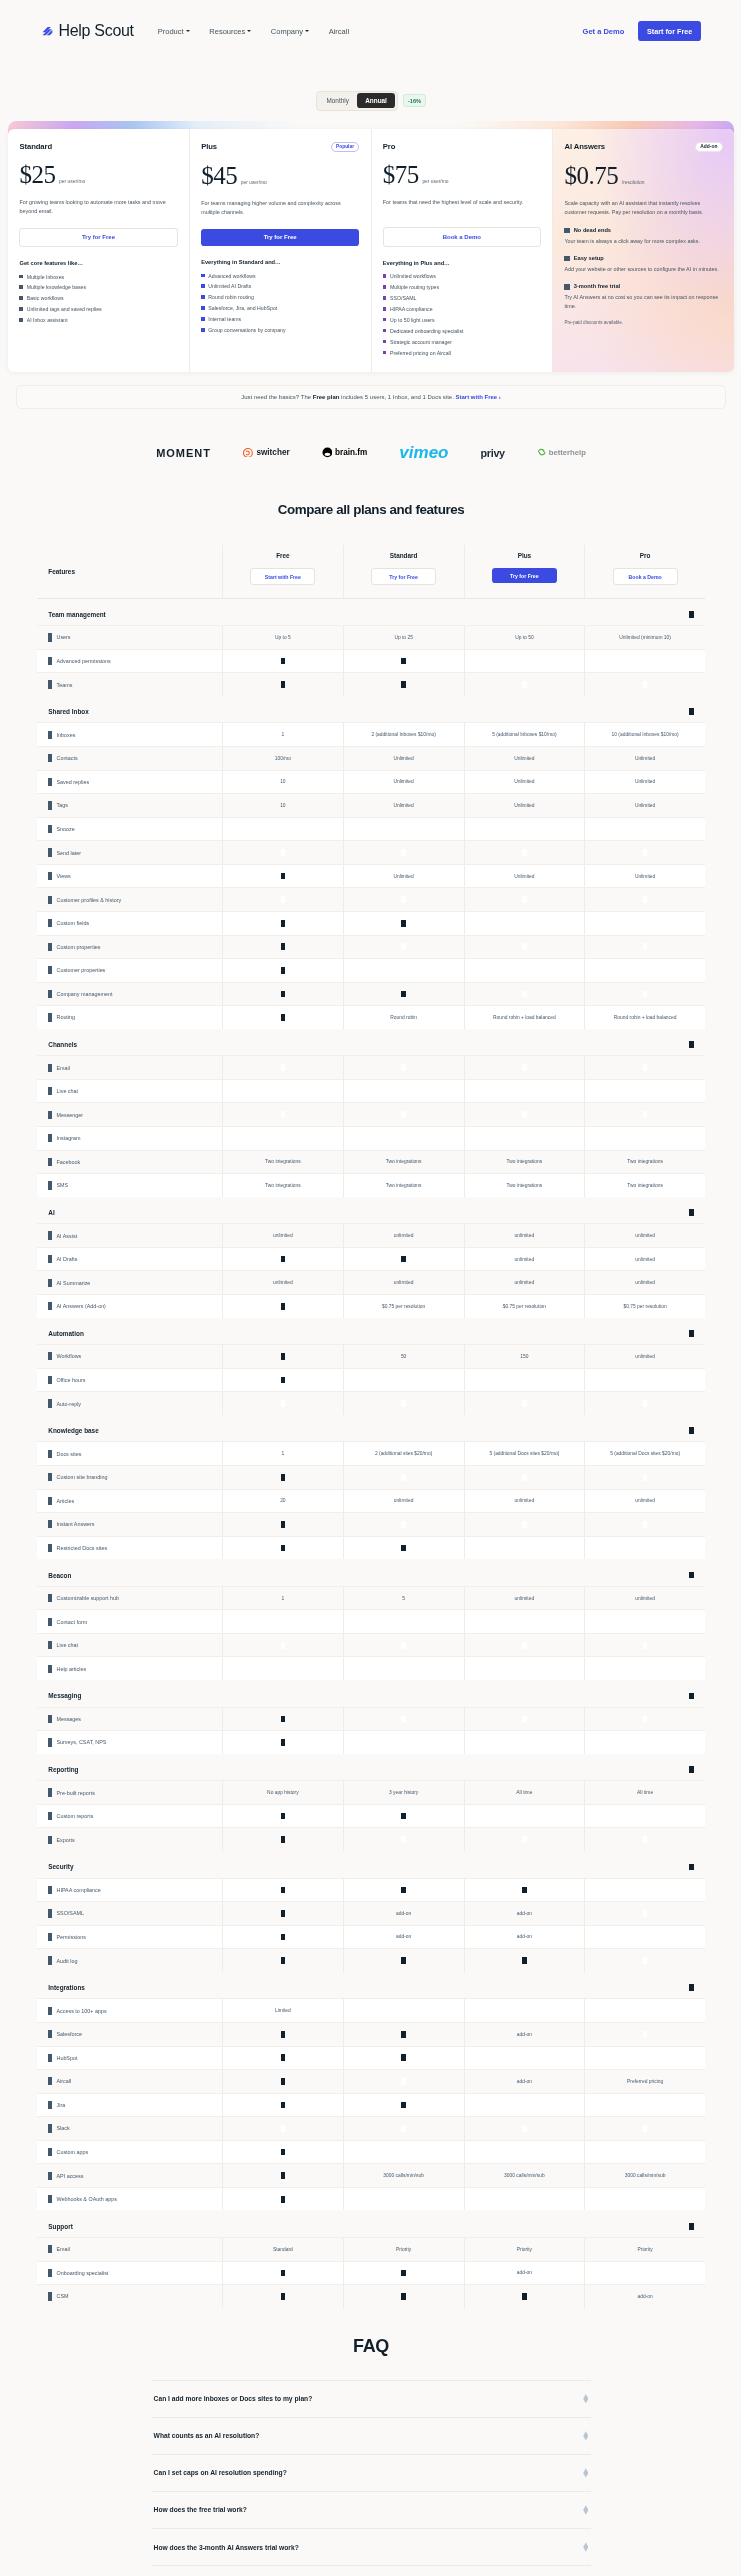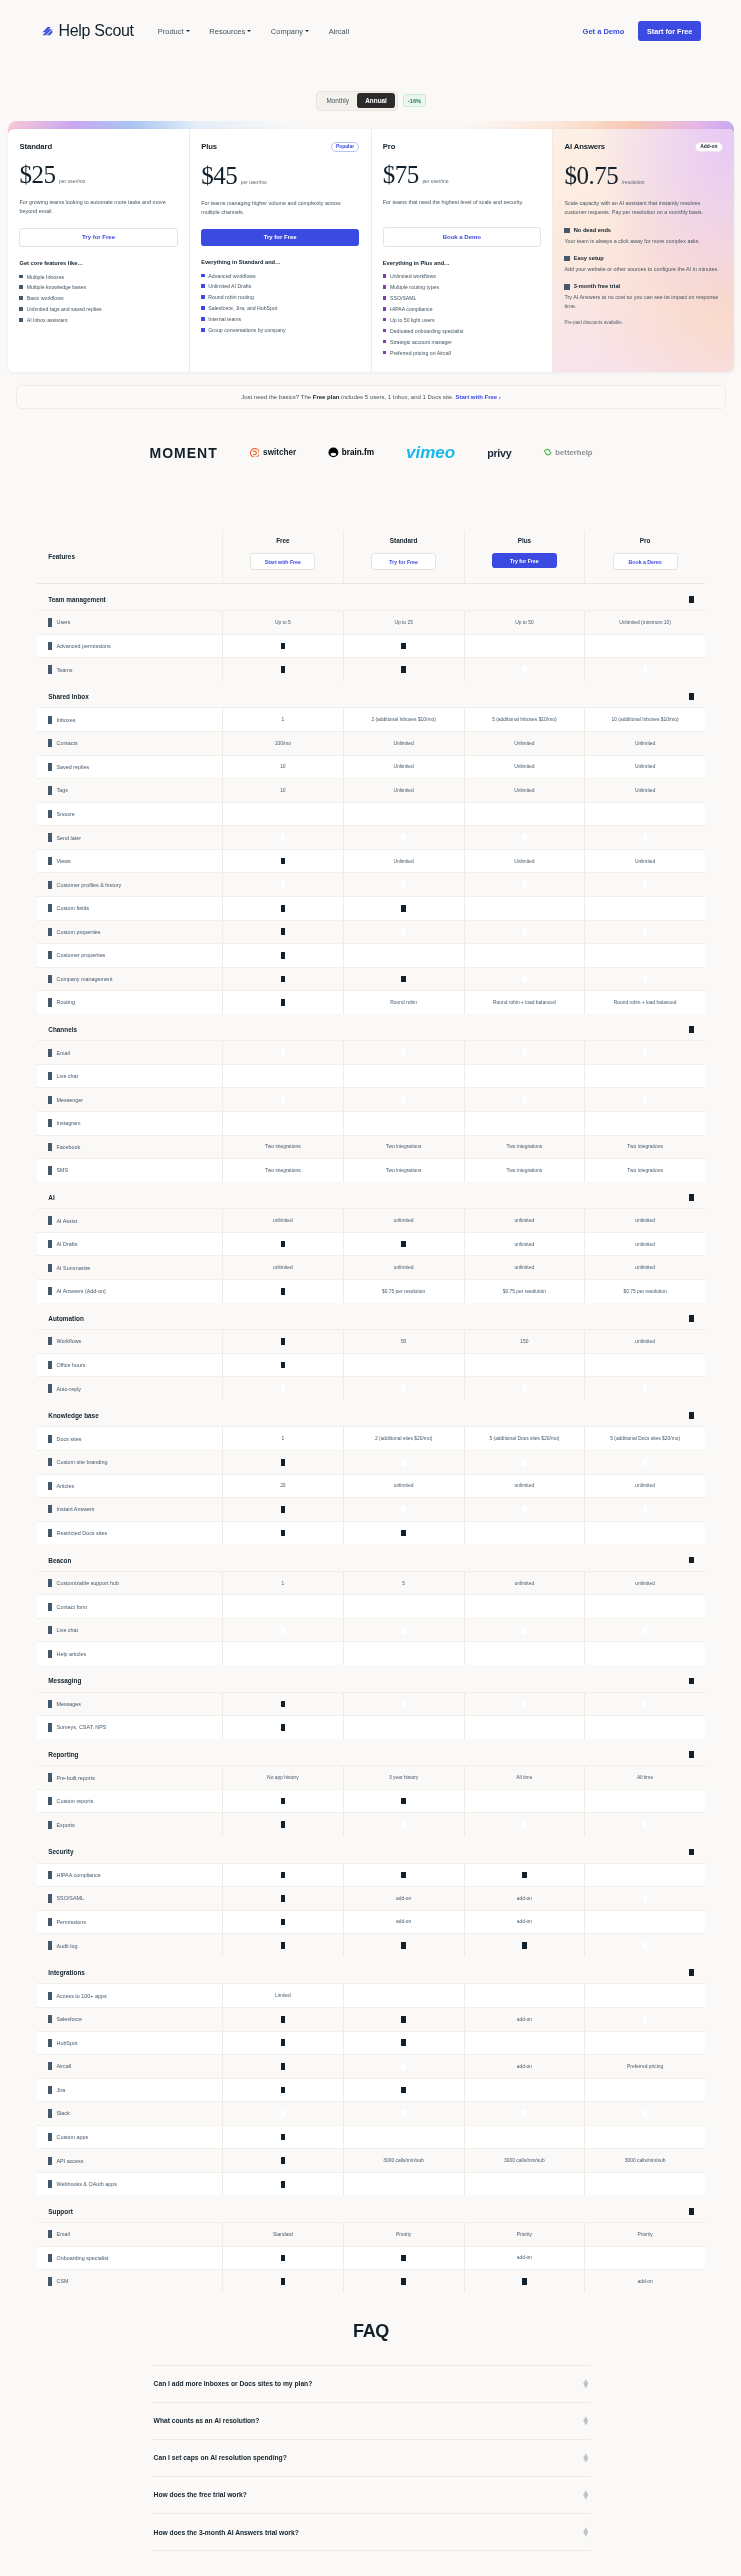--- a/index.html
+++ b/index.html
@@ -326,21 +326,21 @@
       </div>
 
     </div>
 
     <div class="free-banner">
       <span>Just need the basics? The </span><b>Free plan</b><span> includes 5 users, 1 Inbox, and 1 Docs site. </span><a href="#">Start with Free ›</a>
     </div>
   </div>
 
   <div class="logo-strip">
-    <div class="l" style="letter-spacing:1px;font-size:14px;color:#12202B">MOMENT</div>
+    <div class="l" style="letter-spacing:1px;font-size:11px;color:#12202B">MOMENT</div>
     <div class="l" style="gap:3.6px;color:#12202B;font-size:8.2px">
       <svg width="9.8" height="9.8" viewBox="0 0 20 20">
           <circle cx="10" cy="10" r="9" fill="none" stroke="#F25C22" stroke-width="2.2"></circle>
           <path d="M6 7c3-2 7 0 7 3s-4 5-7 3" fill="none" stroke="#F25C22" stroke-width="2.2"></path>
         </svg>
       <span>switcher</span>
     </div>
     <div class="l" style="gap:2.6px;color:#000;font-size:8.2px">
       <svg width="10.8" height="10.8" viewBox="0 0 22 22">
           <circle cx="11" cy="11" r="10" fill="#000"></circle>
@@ -353,20 +353,21 @@
     <div class="l" style="gap:2.6px;color:#8C9196;font-size:7.7px;font-weight:600">
       <svg width="9.3" height="8.2" viewBox="0 0 20 18">
           <path d="M3 9a6 6 0 0 1 12 0" fill="none" stroke="#54B948" stroke-width="2.6"></path>
           <path d="M17 9a6 6 0 0 1-12 0" fill="none" stroke="#54B948" stroke-width="2.6"></path>
         </svg>
       <span>betterhelp</span>
     </div>
   </div>
 
   <div class="compare">
+    <h2>Compare all plans and features</h2>
     <div class="tbl">
       <div class="tbl-head">
         <div class="th-feat">Features</div>
         <div class="th-plan">
           <div class="pn">Free</div>
           <div class="btn btn-white pb">Start with Free</div>
         </div>
         <div class="th-plan">
           <div class="pn">Standard</div>
           <div class="btn btn-white pb">Try for Free</div>

